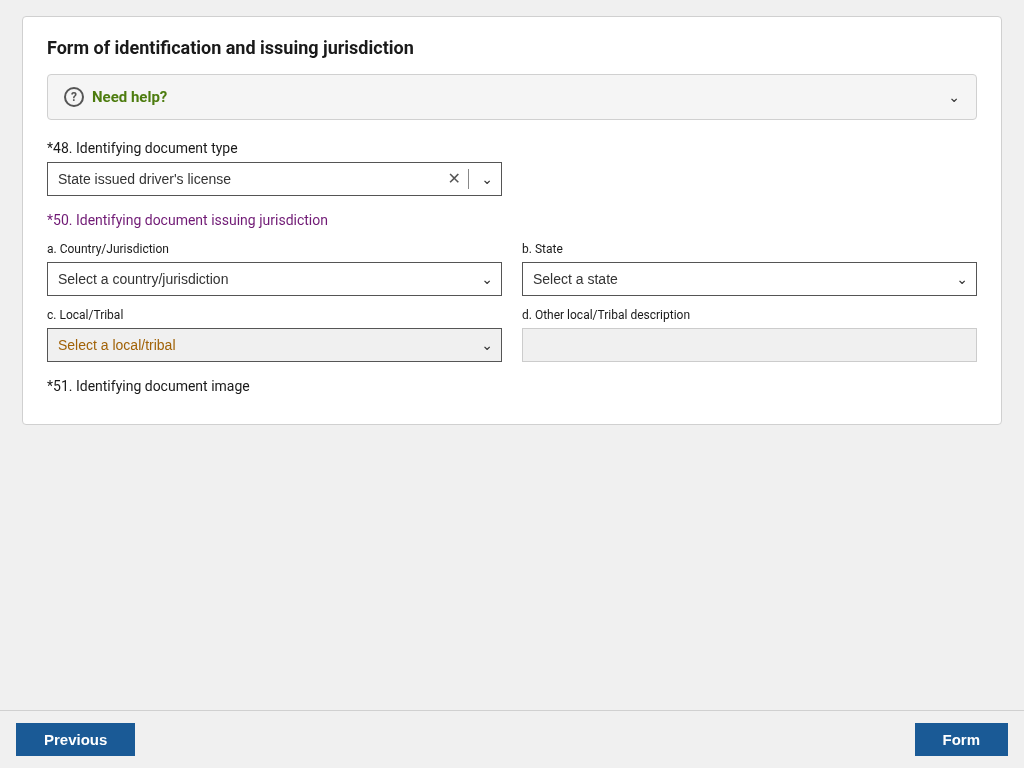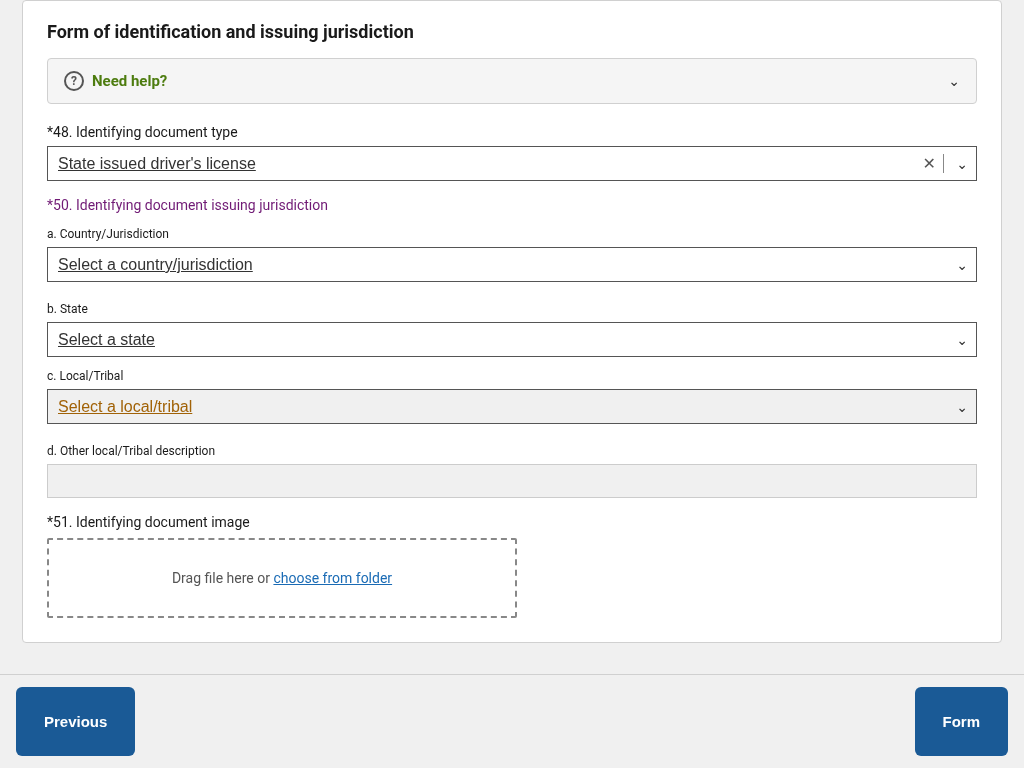--- a/index.html
+++ b/index.html
@@ -9,20 +9,21 @@
     }
     body {
       font-family: -apple-system, BlinkMacSystemFont, 'Segoe UI', Roboto, Arial, sans-serif;
       background: #f0f0f0;
       min-height: 768px;
       display: flex;
       flex-direction: column;
     }
     .page-wrapper {
       flex: 1;
+      padding: 16px;
       background: #f0f0f0;
     }
     .form-card {
       background: #ffffff;
       border: 1px solid #d0d0d0;
       border-radius: 4px;
       padding: 20px 24px 24px 24px;
       max-width: 980px;
       margin: 0 auto;
     }
@@ -66,21 +67,21 @@
       font-weight: 700;
       color: #4d7c0f;
       text-align: center;
     }
     .chevron-down {
       font-size: 14px;
       color: #333;
     }
     .row-two-col {
       display: grid;
-      grid-template-columns: 1fr;
+      grid-template-columns: 1fr 1fr;
       gap: 20px;
       margin-bottom: 16px;
     }
     .field-group {
       display: flex;
       flex-direction: column;
     }
     .field-label {
       font-size: 14px;
       color: #1a1a1a;
@@ -94,24 +95,23 @@
       background: #fff;
     }
     .select-wrapper select {
       appearance: none;
       -webkit-appearance: none;
       border: none;
       outline: none;
       background: transparent;
       width: 100%;
       padding: 8px 40px 8px 10px;
-      font-size: 16px;
+      font-size: 14px;
       color: #333;
       cursor: pointer;
-      text-decoration: underline;
     }
     .select-wrapper .clear-btn {
       position: absolute;
       right: 36px;
       background: none;
       border: none;
       cursor: pointer;
       font-size: 16px;
       color: #555;
       padding: 0 4px;
@@ -181,25 +181,25 @@
       padding: 12px 16px;
       display: flex;
       justify-content: space-between;
       align-items: center;
       border-top: 1px solid #d0d0d0;
     }
     .nav-btn {
       background: #1a5a96;
       color: #fff;
       border: none;
-      padding: 26px 28px;
+      padding: 8px 28px;
       font-size: 15px;
       font-weight: 600;
       cursor: pointer;
-      border-radius: 6px;
+      border-radius: 0;
     }
     .select-wrapper-disabled {
       background: #f0f0f0;
     }
     .select-wrapper-disabled select {
       color: #a16207;
       background: #f0f0f0;
     }
   </style>
 </head>
@@ -285,23 +285,20 @@
 
         <div class="field-group">
           <label class="sub-label">d. Other local/Tribal description</label>
           <input type="text" class="disabled-input" disabled="" value="" style="">
         </div>
       </div>
     </div>
 
     <div>
       <div class="field-label">*51. Identifying document image</div>
-      <div class="drop-zone">
-        <span>Drag file here or </span><a class="drop-zone-link" href="#">choose from folder</a>
-      </div>
     </div>
 
   </div>
 </div>
 
 <div class="bottom-nav">
   <button class="nav-btn">Previous</button>
   <button class="nav-btn">Form</button>
 </div>
 

